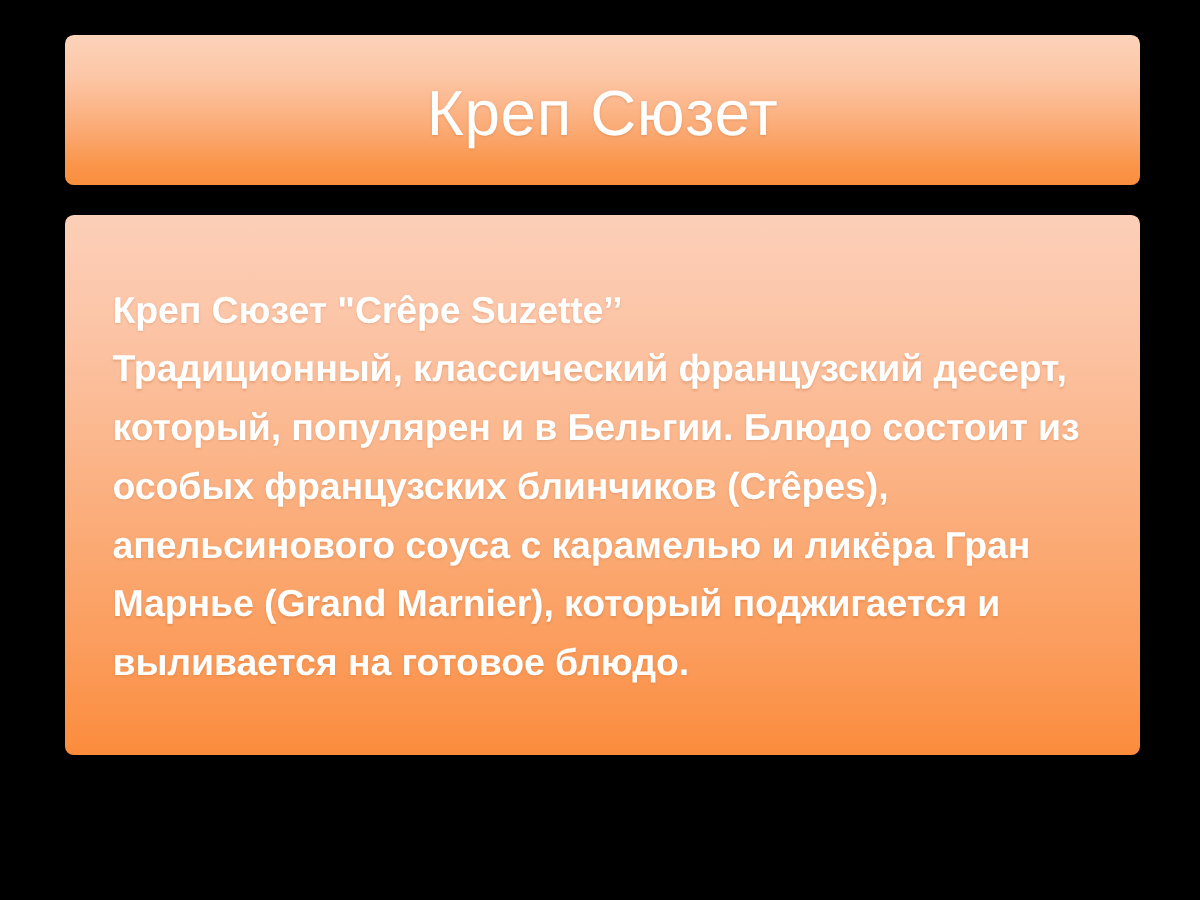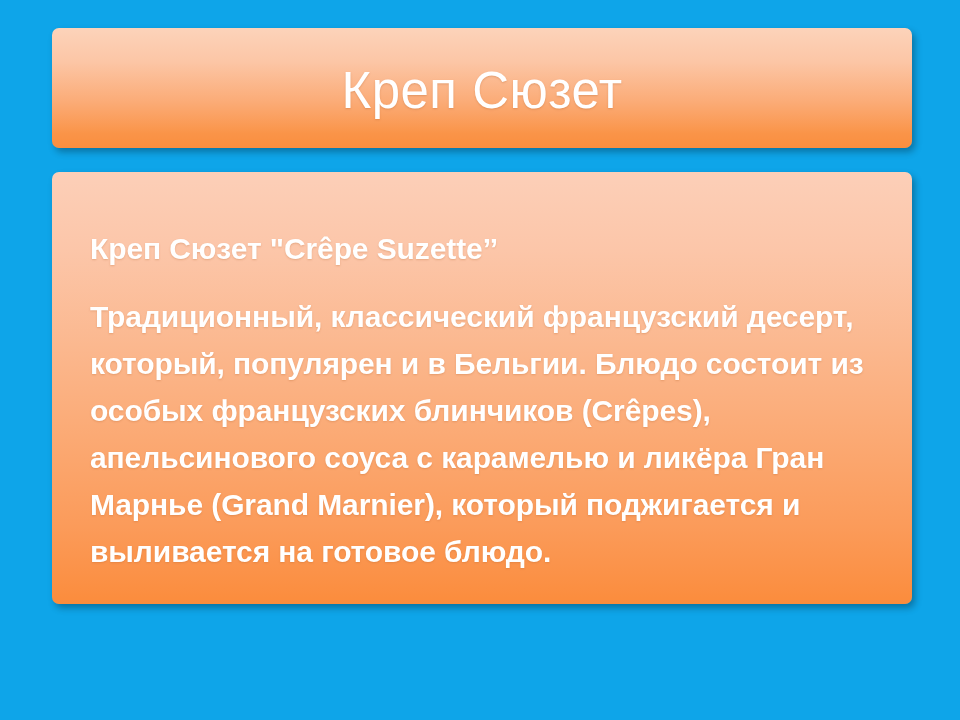--- a/index.html
+++ b/index.html
@@ -12,21 +12,21 @@
     height: 720px;
     background: #ffffff;
     font-family: "Liberation Sans", sans-serif;
     overflow: hidden;
     position: relative;
   }
 
   .slide {
     position: absolute;
     inset: 0;
-    background: #0ea5e9;
+    background: #000000;
   }
 
   
   .title-box {
     position: absolute;
     left: 52px;
     top: 28px;
     width: 860px;
     height: 120px;
     border-radius: 7px;
@@ -89,21 +89,20 @@
     font-family: "Liberation Sans", sans-serif;
     font-weight: bold;
     font-size: 30px;
     line-height: 47px;
     letter-spacing: -0.1px;
     margin: 0;
     text-shadow: 0 1px 2px rgba(180,100,45,0.30);
   }
 
   .body-para {
-    margin-top: 21px;
     max-width: 790px;
   }
 </style>
 </head>
 <body>
 
 <div class="slide">
 
   <div class="title-box">
     <h1 class="title-text">Креп Сюзет</h1>

